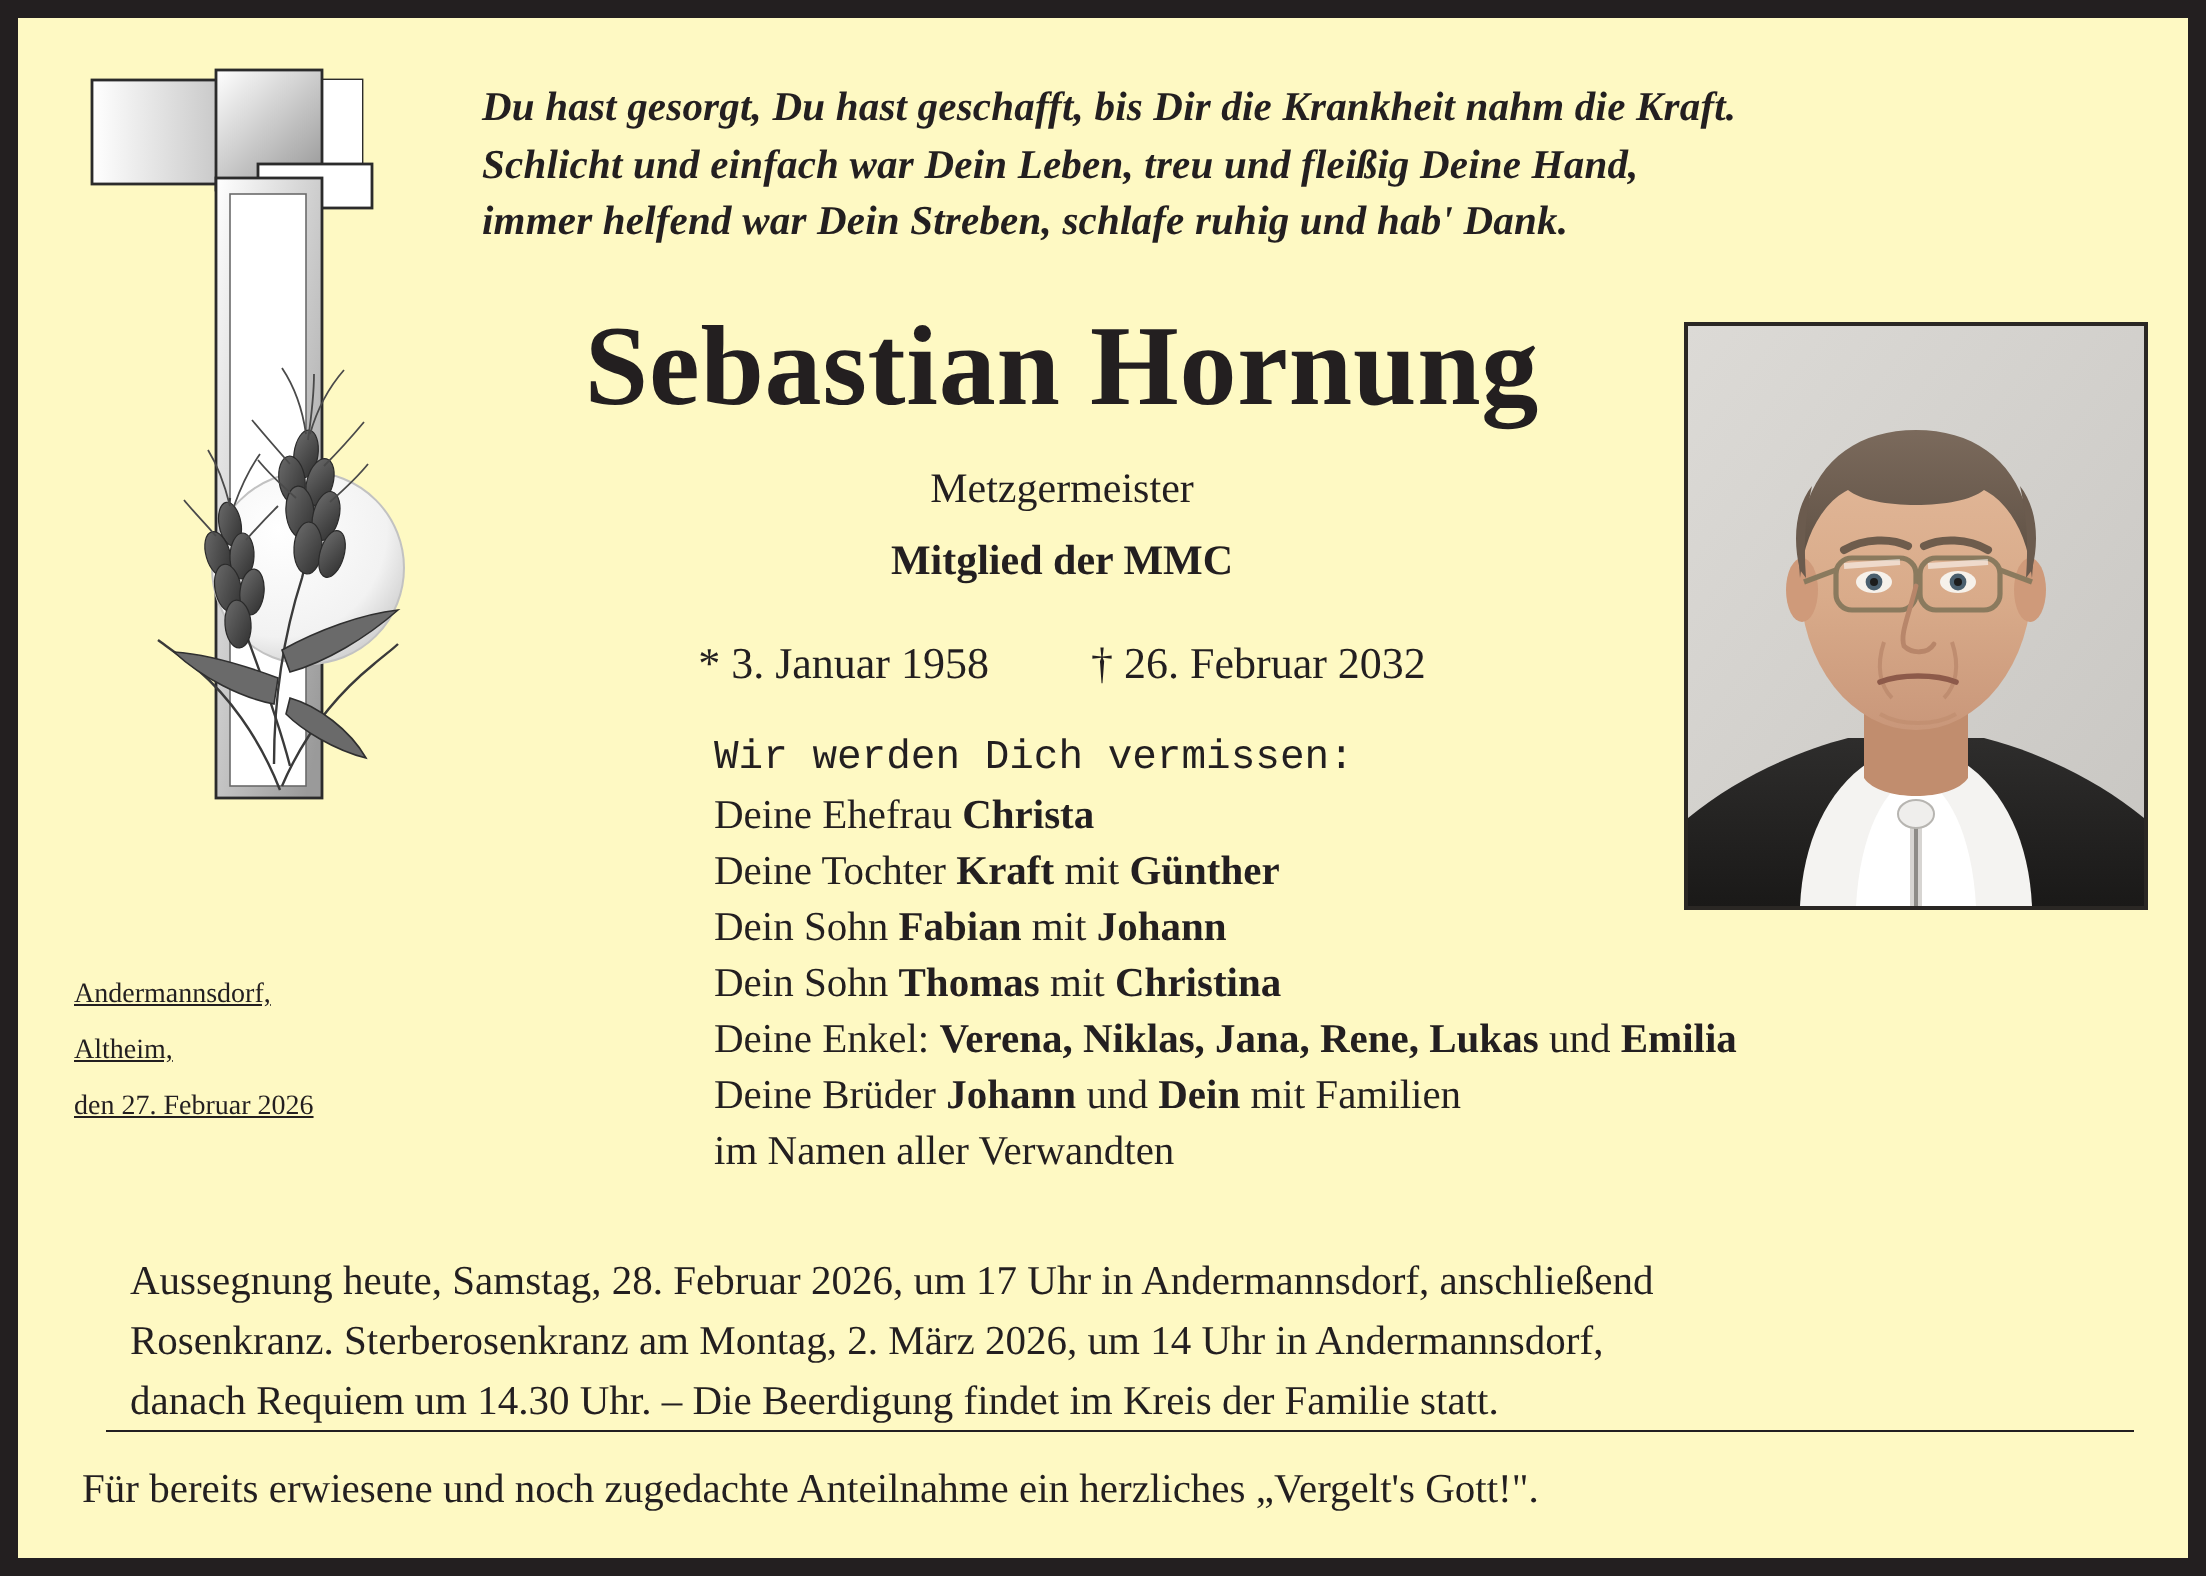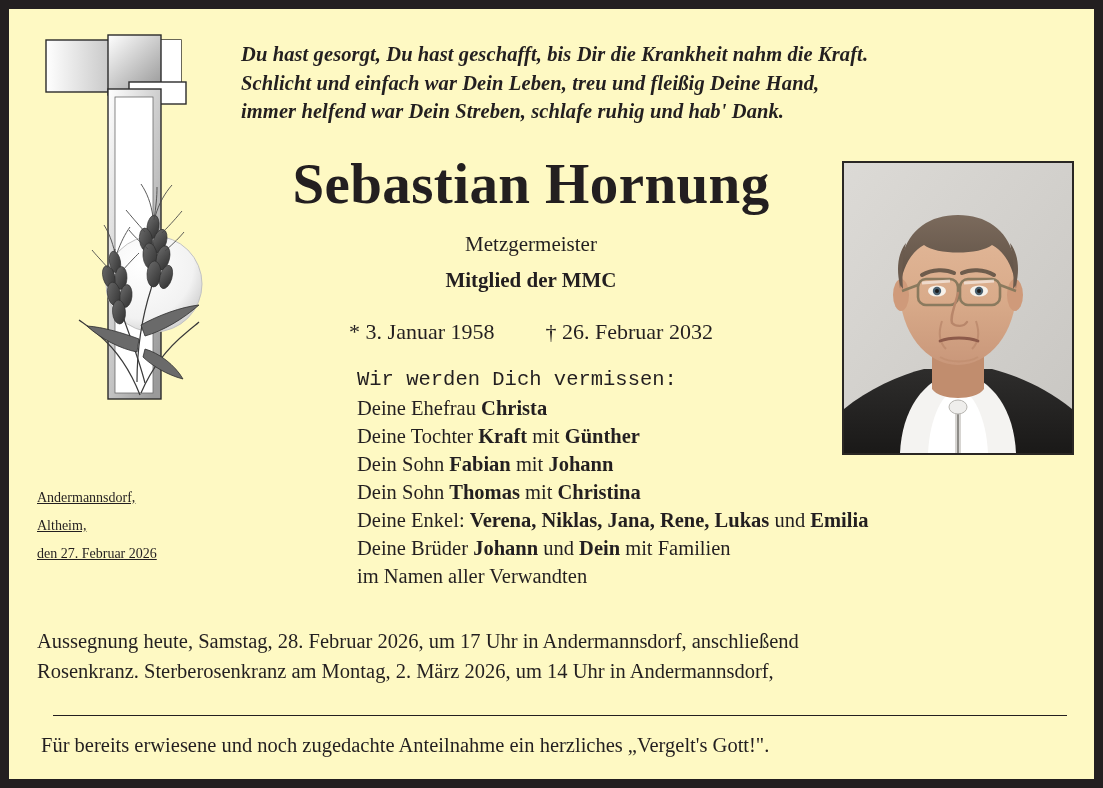--- a/index.html
+++ b/index.html
@@ -124,21 +124,21 @@
     top: 475px;
     width: 290px;
     font-size: 14px;
     line-height: 28px;
     text-decoration: underline;
   }
 
   
   .service {
     position: absolute;
-    left: 28px;
+    left: 56px;
     top: 617px;
     width: 1015px;
     font-size: 20.5px;
     line-height: 30px;
     text-align: justify;
     font-stretch: semi-condensed;
   }
   .service > span { display: block; }
 
   
@@ -364,20 +364,21 @@
 
     <div class="places">
       <div>Andermannsdorf,</div>
       <div>Altheim,</div>
       <div>den 27. Februar 2026</div>
     </div>
 
     <div class="service">
       <span>Aussegnung heute, Samstag, 28. Februar 2026, um 17 Uhr in Andermannsdorf, anschließend</span>
       <span>Rosenkranz. Sterberosenkranz am Montag, 2. März 2026, um 14 Uhr in Andermannsdorf,</span>
+      <span>danach Requiem um 14.30 Uhr. – Die Beerdigung findet im Kreis der Familie statt.</span>
     </div>
 
     <div class="rule"></div>
 
     <div class="thanks">Für bereits erwiesene und noch zugedachte Anteilnahme ein herzliches „Vergelt's Gott!".</div>
 
   </div>
 </div>
 
 </body></html>

